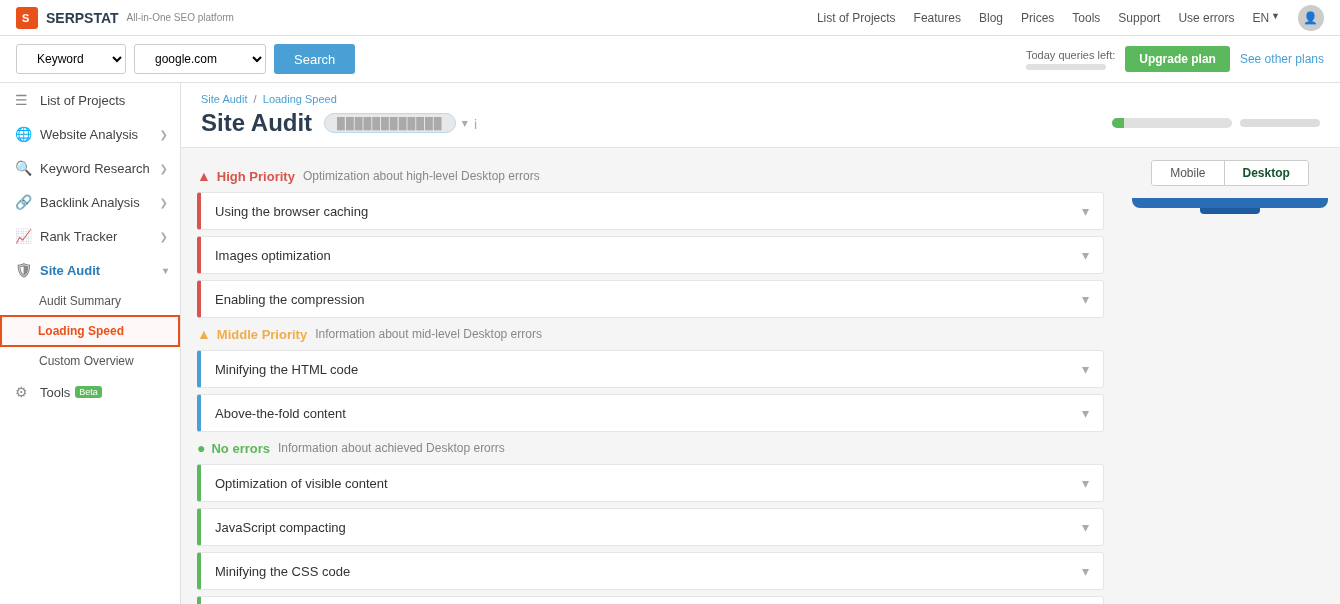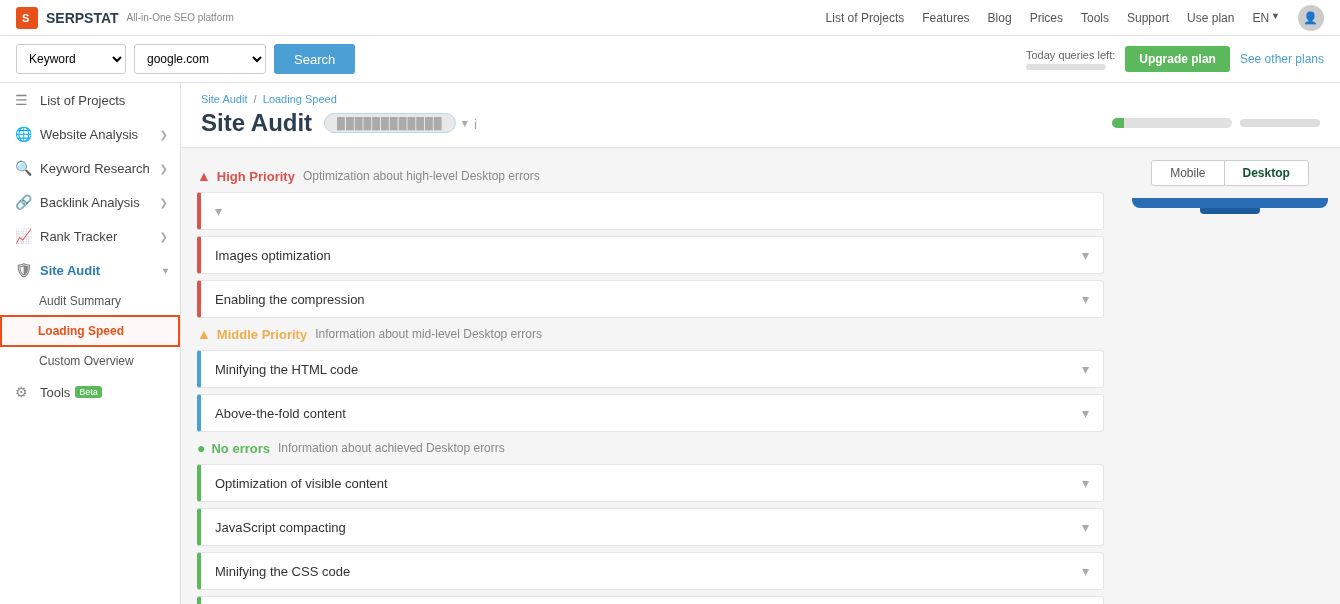--- a/index.html
+++ b/index.html
@@ -69,21 +69,21 @@
       background: #fff;
       border-bottom: 1px solid #e0e0e0;
       padding: 8px 16px;
       display: flex;
       align-items: center;
       gap: 8px;
       flex-shrink: 0;
     }
     .search-bar select, .search-bar input {
       border: 1px solid #ccc;
-      padding: 5px 8px;
+      padding: 5px 16px;
       font-size: 12px;
       border-radius: 3px;
       outline: none;
       height: 30px;
     }
     .search-bar select { width: 110px; background: #fff; }
     .search-bar input { width: 160px; }
     .search-bar .domain-select {
       width: 132px;
     }
@@ -464,21 +464,21 @@
     <div style="font-size:10px;color:#888;line-height:1.2;">All-in-One
 SEO platform</div>
   </div>
   <div class="top-nav-right">
     <a>List of Projects</a>
     <a>Features</a>
     <a>Blog</a>
     <a>Prices</a>
     <a>Tools</a>
     <a>Support</a>
-    <a>Use plan</a>
+    <a>Use errors</a>
     <div class="lang-selector">
       <span>EN</span>
       <span style="font-size:9px;">▼</span>
     </div>
     <div class="avatar">👤</div>
   </div>
 </div>
 
 <div class="search-bar">
   <select>
@@ -574,20 +574,21 @@
     <div class="content-panel">
 
       <div class="issues-list">
 
         <div class="priority-header">
           <span class="priority-icon high">▲</span>
           <span class="priority-label high">High Priority</span>
           <span class="priority-desc">Optimization about high-level Desktop errors</span>
         </div>
         <div class="issue-row">
+          <span class="issue-label">Using the browser caching</span>
           <span class="issue-chevron">▾</span>
         </div>
         <div class="issue-row">
           <span class="issue-label">Images optimization</span>
           <span class="issue-chevron">▾</span>
         </div>
         <div class="issue-row">
           <span class="issue-label">Enabling the compression</span>
           <span class="issue-chevron">▾</span>
         </div>

